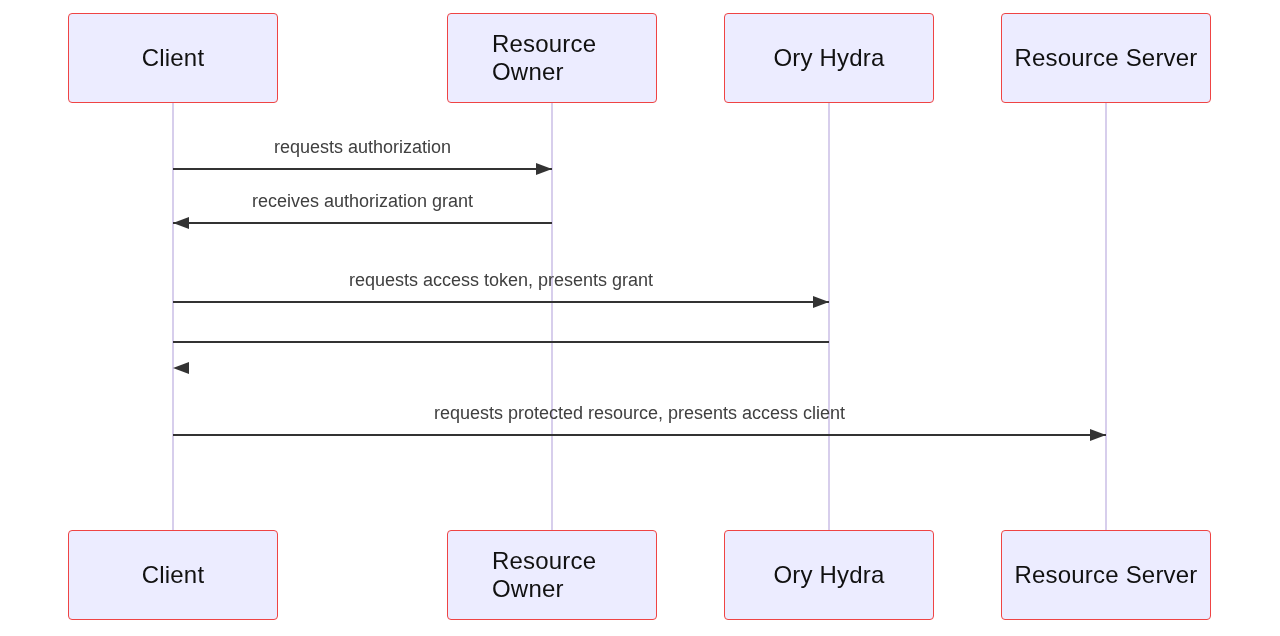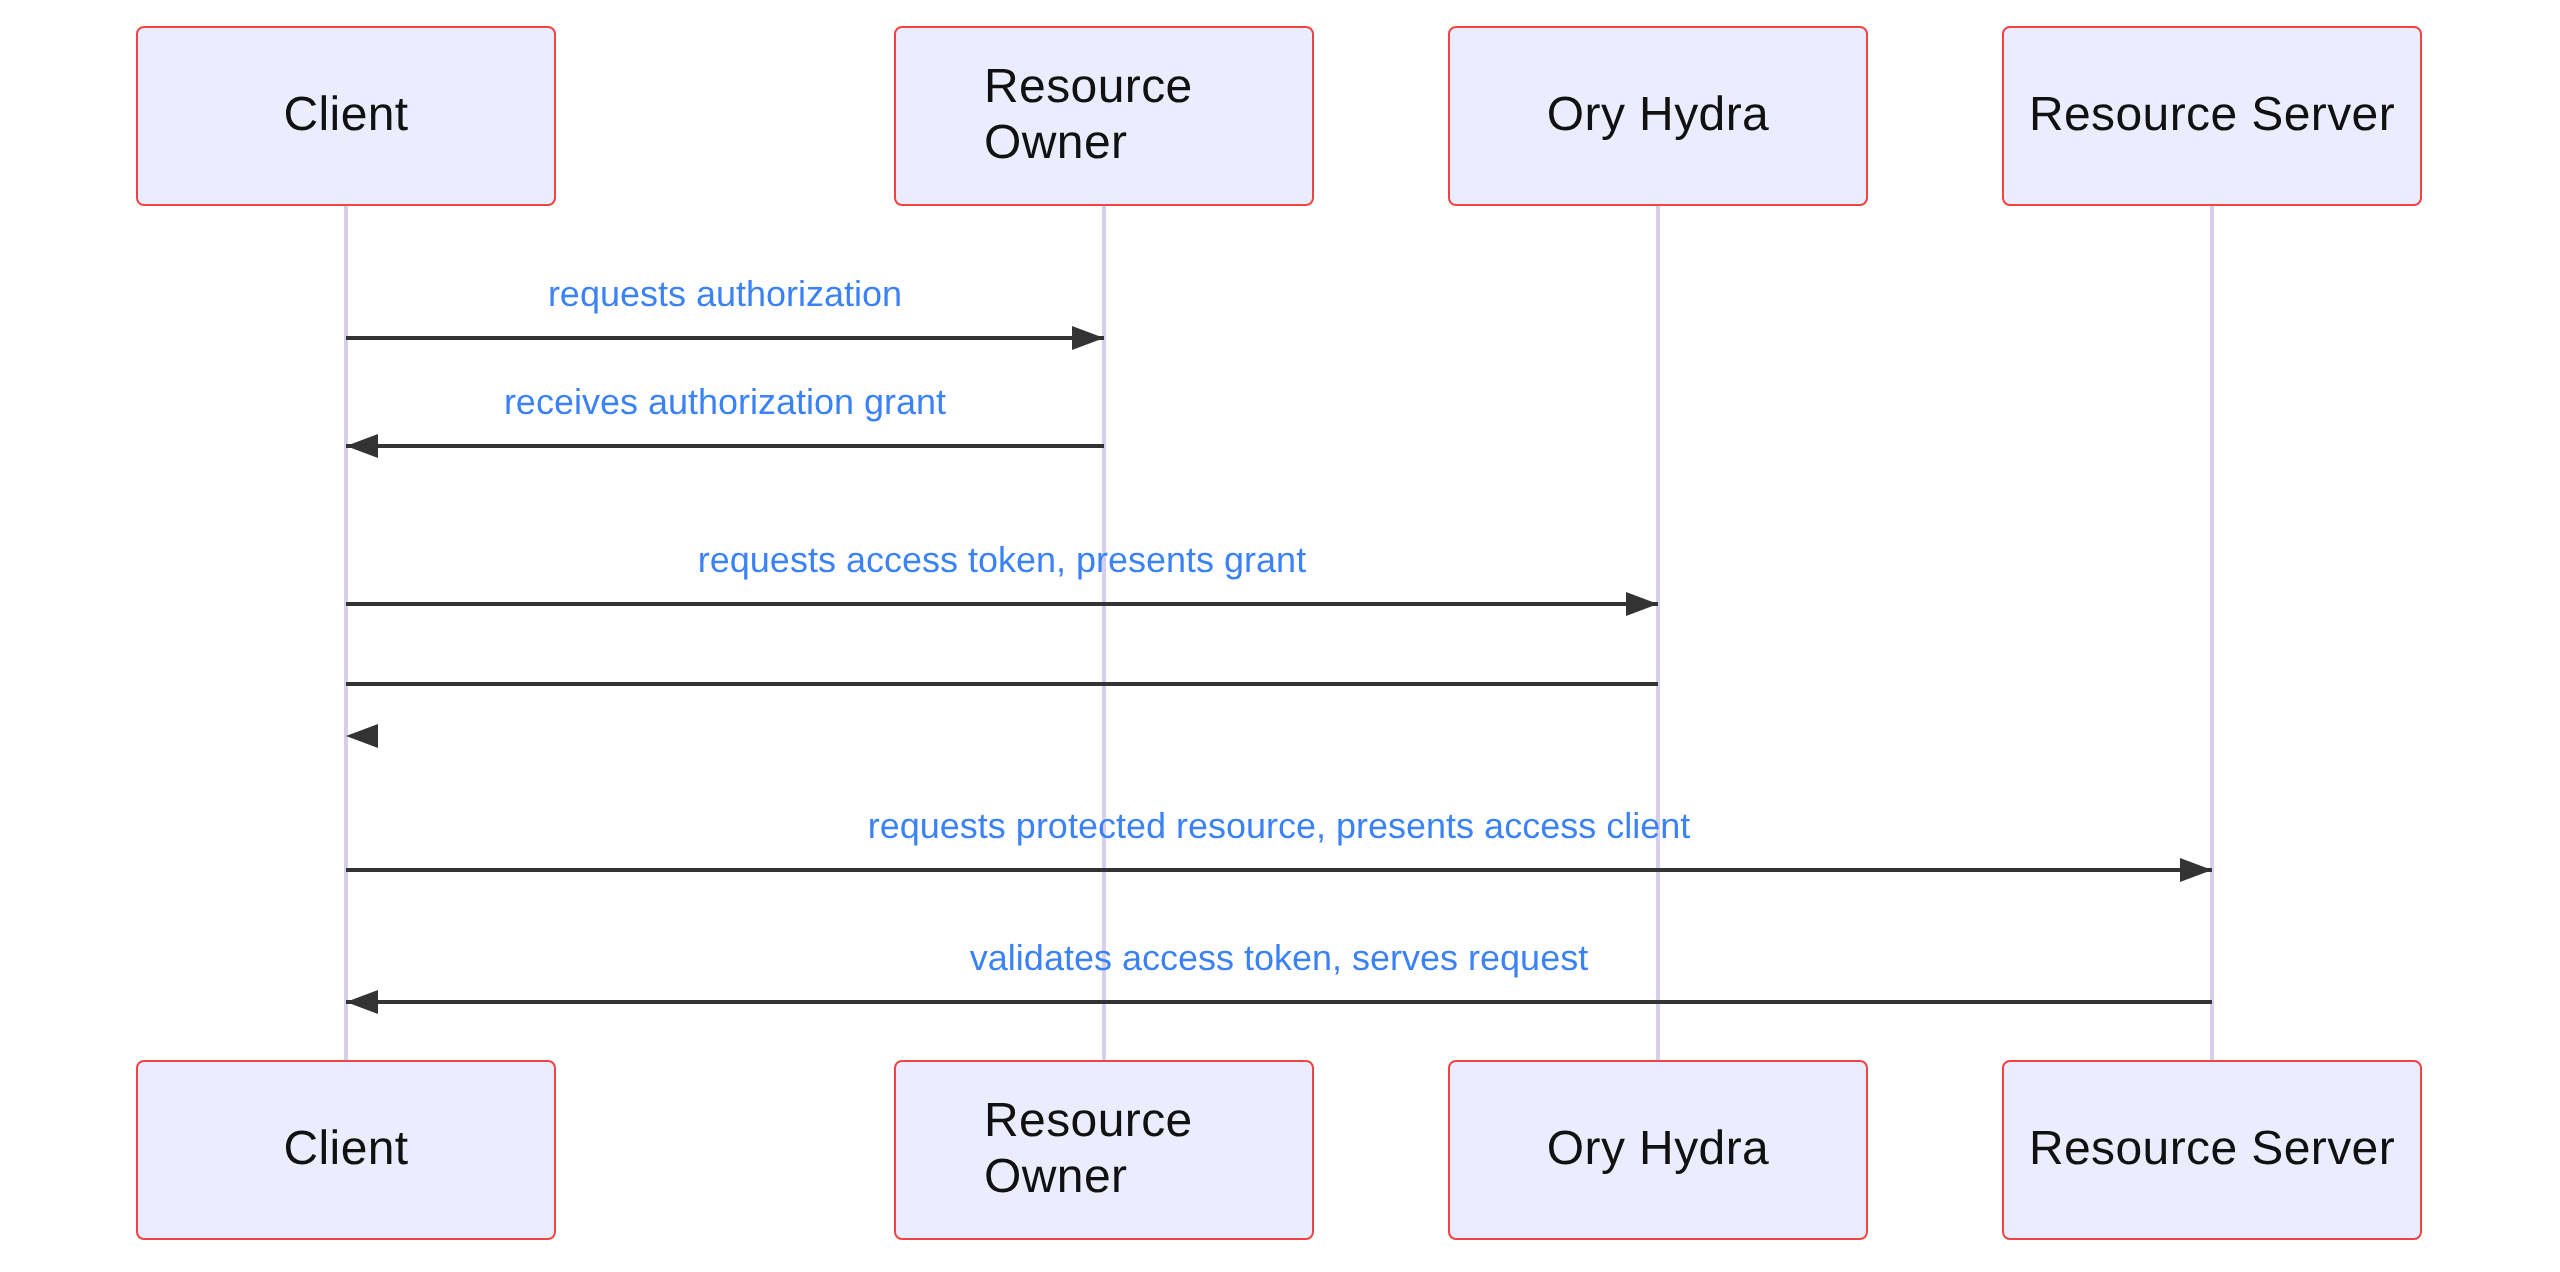--- a/index.html
+++ b/index.html
@@ -56,21 +56,21 @@
   .m3 { top: 267px; width: 656px; }
   .m4 { top: 333px; width: 656px; }
   .m5 { top: 400px; width: 933px; }
   .m6 { top: 466px; width: 933px; }
 
   .msg-label {
     height: 26px;
     line-height: 26px;
     text-align: center;
     font-size: 18px;
-    color: #3b82f6;
+    color: #404040;
     white-space: nowrap;
   }
   .msg-line {
     margin-top: 8px;
     height: 2px;
     background: #333333;
   }
   .arrowhead {
     position: absolute;
     top: 29px;
@@ -127,25 +127,20 @@
     <div class="msg-line"></div>
     <div class="arrowhead head-left"></div>
   </div>
 
   <div class="message m5">
     <div class="msg-label">requests protected resource, presents access client</div>
     <div class="msg-line"></div>
     <div class="arrowhead head-right"></div>
   </div>
 
-  <div class="message m6">
-    <div class="msg-label">validates access token, serves request</div>
-    <div class="msg-line"></div>
-    <div class="arrowhead head-left"></div>
-  </div>
 
   <div class="actor row-bottom a0">
     <span>Client</span>
   </div>
   <div class="actor row-bottom a1">
     <span>Resource Owner</span>
   </div>
   <div class="actor row-bottom a2">
     <span>Ory Hydra</span>
   </div>

